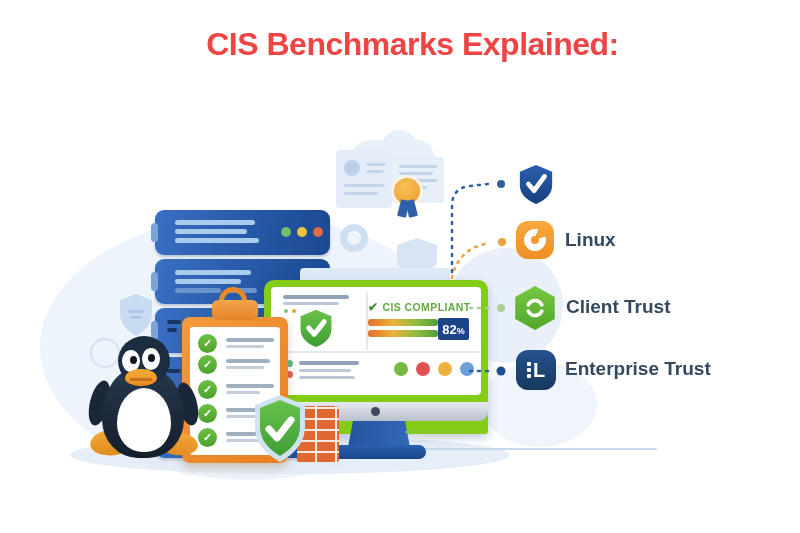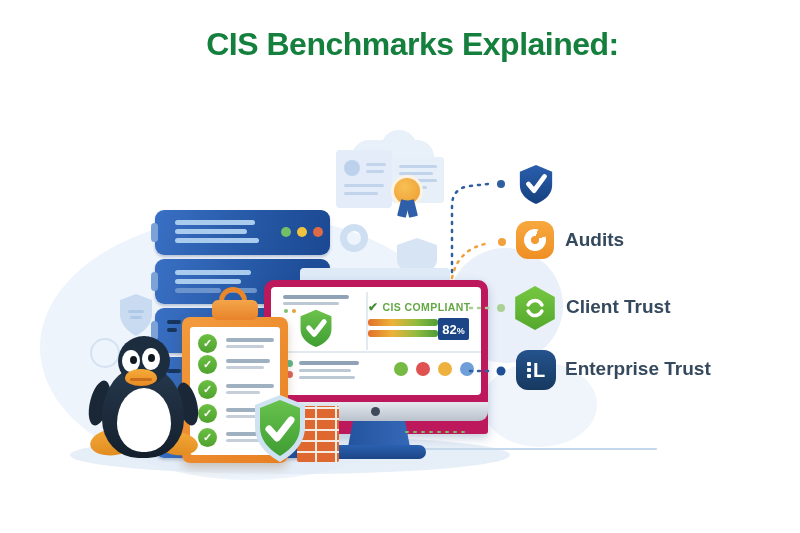--- a/index.html
+++ b/index.html
@@ -2,21 +2,21 @@
 <html><head>
 <meta charset="utf-8">
 <style>
   html,body{margin:0;padding:0;background:#fff;}
   .stage{position:relative;width:800px;height:533px;background:#ffffff;overflow:hidden;
          font-family:"Liberation Sans",sans-serif;}
   .abs{position:absolute;}
 
   
   .hdr{position:absolute;top:24px;left:0;width:800px;text-align:center;line-height:1.25;}
-  .title{font-size:32px;font-weight:bold;letter-spacing:-0.5px;color:#15803d;margin-left:25px;}
+  .title{font-size:32px;font-weight:bold;letter-spacing:-0.5px;color:#ef4444;margin-left:25px;}
   .subtitle{font-size:32px;font-weight:bold;letter-spacing:-0.5px;color:#f6921e;}
 
   
   .blob{border-radius:50%;}
   .shadow-line{background:#c5d8ec;height:2px;border-radius:1px;}
 
   
   .rack{left:155px;top:210px;width:175px;height:248px;}
   .unit{position:absolute;left:0;width:175px;height:45px;border-radius:9px;
         background:linear-gradient(105deg,#3a70c4 0%,#2558a5 55%,#1c4892 100%);
@@ -27,21 +27,21 @@
   .srv-line.dim{background:#6b93cc;}
   .srv-dot{position:absolute;width:10px;height:10px;border-radius:50%;top:17px;}
   .srv-slot{position:absolute;height:4px;border-radius:2px;background:#16355e;}
 
   
   .cert{background:#e3ecf8;border-radius:4px;}
   .cert-line{position:absolute;height:3px;border-radius:2px;background:#c2d4ec;}
   .donut{border-radius:50%;border:7px solid #cfdff2;background:transparent;}
 
   
-  .monitor{left:264px;top:280px;width:224px;height:154px;background:#be185d;
+  .monitor{left:264px;top:280px;width:224px;height:154px;background:#84cc16;
            border-radius:10px 10px 3px 3px;box-shadow:0 4px 10px rgba(25,60,120,.25);}
   .screen{position:absolute;left:7px;top:7px;width:210px;height:108px;background:#ffffff;
           border-radius:4px;overflow:hidden;}
   .scr-div-v{position:absolute;left:95px;top:5px;width:2px;height:58px;background:#e3e9f0;}
   .scr-div-h{position:absolute;left:0;top:64px;width:210px;height:2px;background:#e3e9f0;}
   .gline{position:absolute;border-radius:2px;background:#8fa2b6;}
   .gline.lt{background:#bcc8d4;}
   .mini-dot{position:absolute;border-radius:50%;}
   .comp-row{position:absolute;left:97px;top:10px;width:110px;font-weight:bold;}
   .comp-check{color:#3f8f2f;font-size:12px;}
@@ -312,21 +312,21 @@
           <stop offset="1" stop-color="#16407e"></stop>
         </linearGradient>
       </defs>
     <path d="M20 2 L37 9 V23 Q37 36 20 43 Q3 36 3 23 V9 Z" fill="url(#gs3)"></path>
     <polyline points="12,22 18,29 29,14" stroke="#fff" stroke-width="5" fill="none" stroke-linecap="round" stroke-linejoin="round"></polyline>
   </svg>
 
   <div class="sq-icon" style="left:516px;top:221px;width:38px;height:38px;background:linear-gradient(#f7a93e,#ef8f25);">
     <div class="pie"></div>
   </div>
-  <div class="feat-label" style="left:565px;top:229px;">Audits</div>
+  <div class="feat-label" style="left:565px;top:229px;">Linux</div>
 
   <div class="hex-icon" style="left:513px;top:286px;width:44px;height:44px;">
     <svg style="position:absolute;left:10px;top:10px;" width="24" height="24" viewBox="0 0 24 24">
       <circle cx="12" cy="12" r="7.5" fill="none" stroke="#fff" stroke-width="3.6" stroke-dasharray="17 6.5" stroke-linecap="round" transform="rotate(25 12 12)"></circle>
     </svg>
   </div>
   <div class="feat-label" style="left:566px;top:296px;">Client Trust</div>
 
   <div class="sq-icon" style="left:516px;top:350px;width:40px;height:40px;background:linear-gradient(#25538e,#16395f);">
     <div class="ent-glyph">

